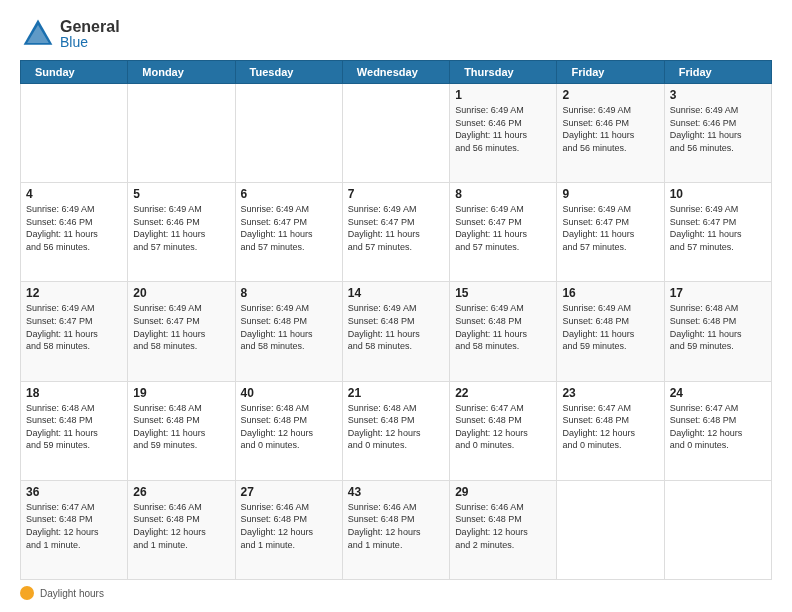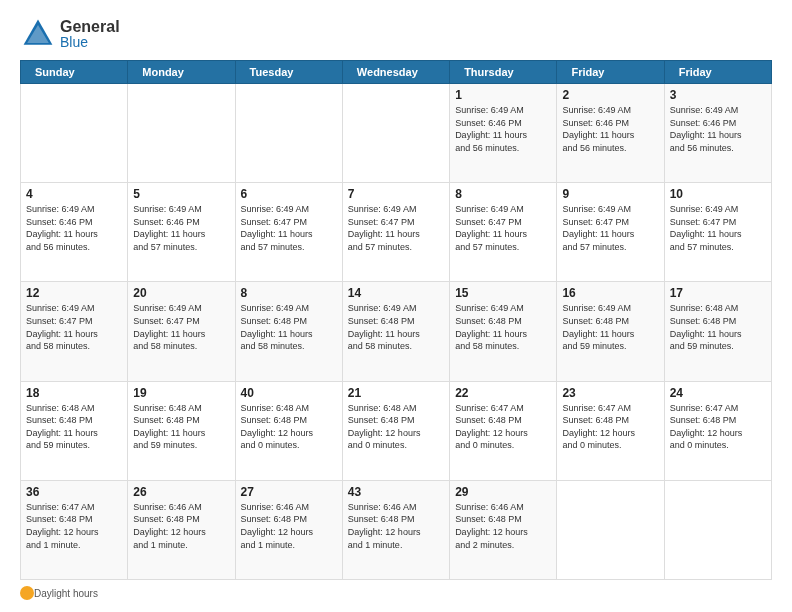--- a/index.html
+++ b/index.html
@@ -103,20 +103,21 @@
     }
     .empty-cell {
       background: #fff !important;
     }
     .footer-note {
       margin-top: 6px;
       font-size: 10px;
       color: #555;
       display: flex;
       align-items: center;
+      gap: 6px;
     }
     .sun-icon {
       width: 14px;
       height: 14px;
       background: #f5a623;
       border-radius: 50%;
       display: inline-block;
     }
   </style>
 </head>

